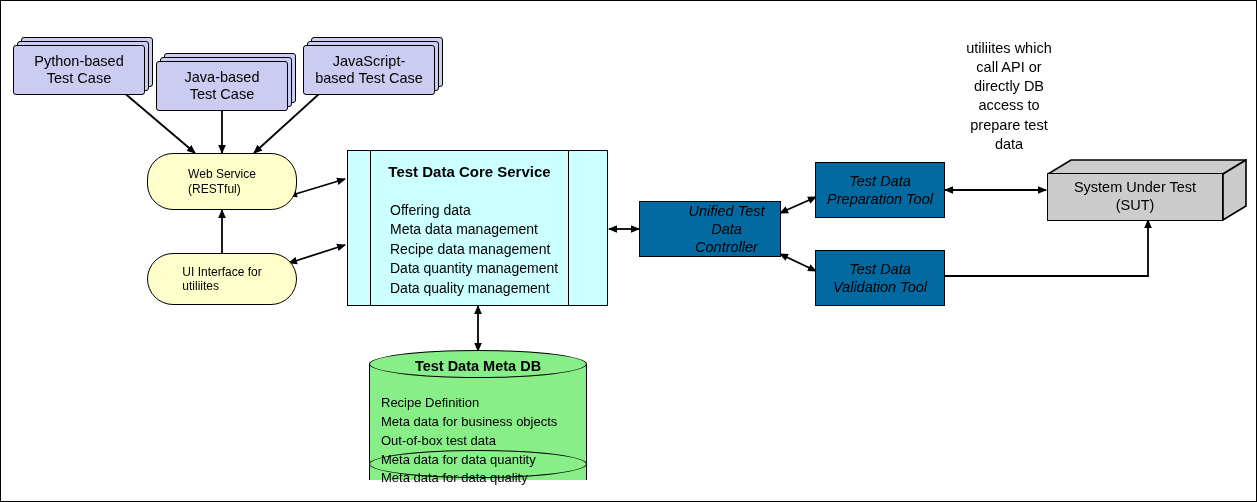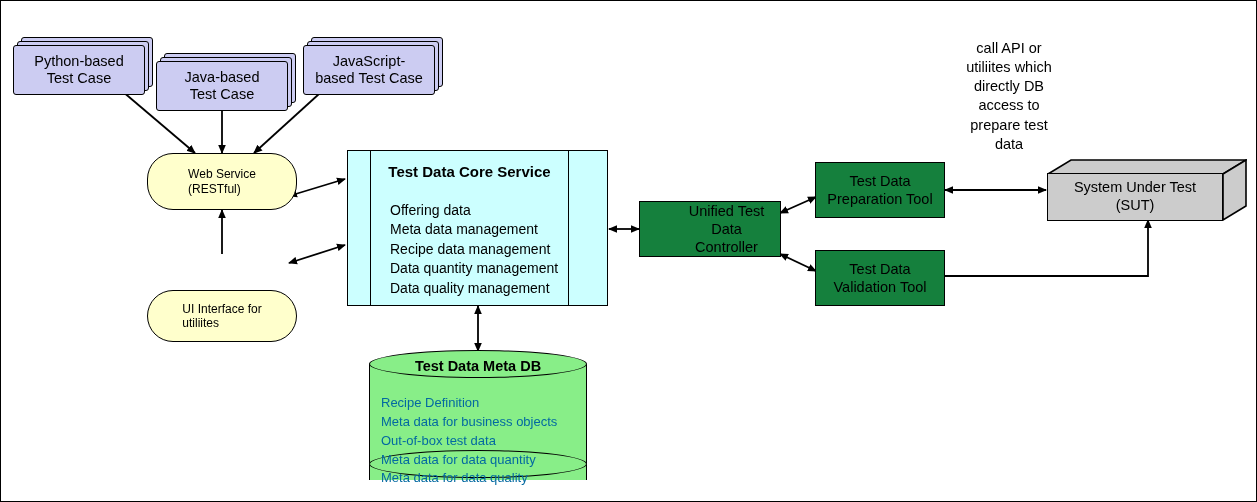--- a/index.html
+++ b/index.html
@@ -29,23 +29,23 @@
     text-align:center;font-size:14.5px;color:#000;line-height:1.18;}
 
   
   .pill{
     background:#ffffcc;border:1.4px solid #000;border-radius:26px;
     display:flex;align-items:center;justify-content:center;
     font-size:12px;line-height:1.2;color:#000;
   }
   
   .yrect{
-    background:#15803d;border:1.6px solid #000;
+    background:#0369a1;border:1.6px solid #000;
     display:flex;align-items:center;justify-content:center;
-    text-align:center;font-size:14.5px;line-height:1.25;color:#000;
+    text-align:center;font-size:14.5px;line-height:1.25;color:#000;font-style:italic;
   }
 
   
   #core{background:#ccffff;border:1.8px solid #000;}
   #core .vline{position:absolute;top:0;bottom:0;width:0;border-left:1.5px solid #000;}
   #core .vline.left{left:22px;}
   #core .vline.right{right:38px;}
   #core .core-title{
     position:absolute;left:22px;right:38px;top:12px;
     text-align:center;font-weight:bold;font-size:15px;color:#000;
@@ -68,21 +68,21 @@
   }
   #db .top{
     position:absolute;left:0;top:0px;width:218px;height:28px;
     background:#88ee88;border:1.6px solid #000;border-radius:50%;box-sizing:border-box;
   }
   #db .db-title{
     position:absolute;left:0;right:0;top:8px;text-align:center;
     font-weight:bold;font-size:14.5px;color:#000;
   }
   #db .db-list{
-    position:absolute;left:12px;top:44px;font-size:13px;line-height:1.45;color:#0369a1;
+    position:absolute;left:12px;top:44px;font-size:13px;line-height:1.45;color:#000000;
   }
 
   
   #sut{width:200px;height:62px;padding-left:12px;}
   #sut .face{
     position:absolute;left:0;top:14px;width:176px;height:48px;
     background:#cccccc;border:1.6px solid #000;box-sizing:border-box;
     display:flex;align-items:center;justify-content:center;text-align:center;
     font-size:14.5px;line-height:1.22;color:#000;
   }
@@ -169,21 +169,21 @@
     </div>
   </div>
 
   <div class="node pill" style="left:146px;top:152px;width:150px;height:57px;">
     <span>
       <span>Web Service</span><br>
       <span>(RESTful)</span>
     </span>
   </div>
 
-  <div class="node pill" style="left:146px;top:252px;width:150px;height:52px;margin-top:37px;">
+  <div class="node pill" style="left:146px;top:252px;width:150px;height:52px;">
     <span>
       <span>UI Interface for</span><br>
       <span>utiliites</span>
     </span>
   </div>
 
   <div class="node" id="core" style="left:346px;top:149px;width:261px;height:156px;padding-left:22px;">
     <div class="vline left"></div>
     <div class="vline right"></div>
     <div class="core-title">Test Data Core Service</div>
@@ -238,22 +238,22 @@
     </svg>
     <div class="face">
       <span>
         <span>System Under Test</span><br>
         <span>(SUT)</span>
       </span>
     </div>
   </div>
 
   <div class="note" style="left:938px;top:38px;width:140px;">
+    <div>utiliites which</div>
     <div>call API or</div>
-    <div>utiliites which</div>
     <div>directly DB</div>
     <div>access to</div>
     <div>prepare test</div>
     <div>data</div>
   </div>
 
   <div class="sr">Test Data Management Architecture</div>
 </div>
 
 </body></html>

